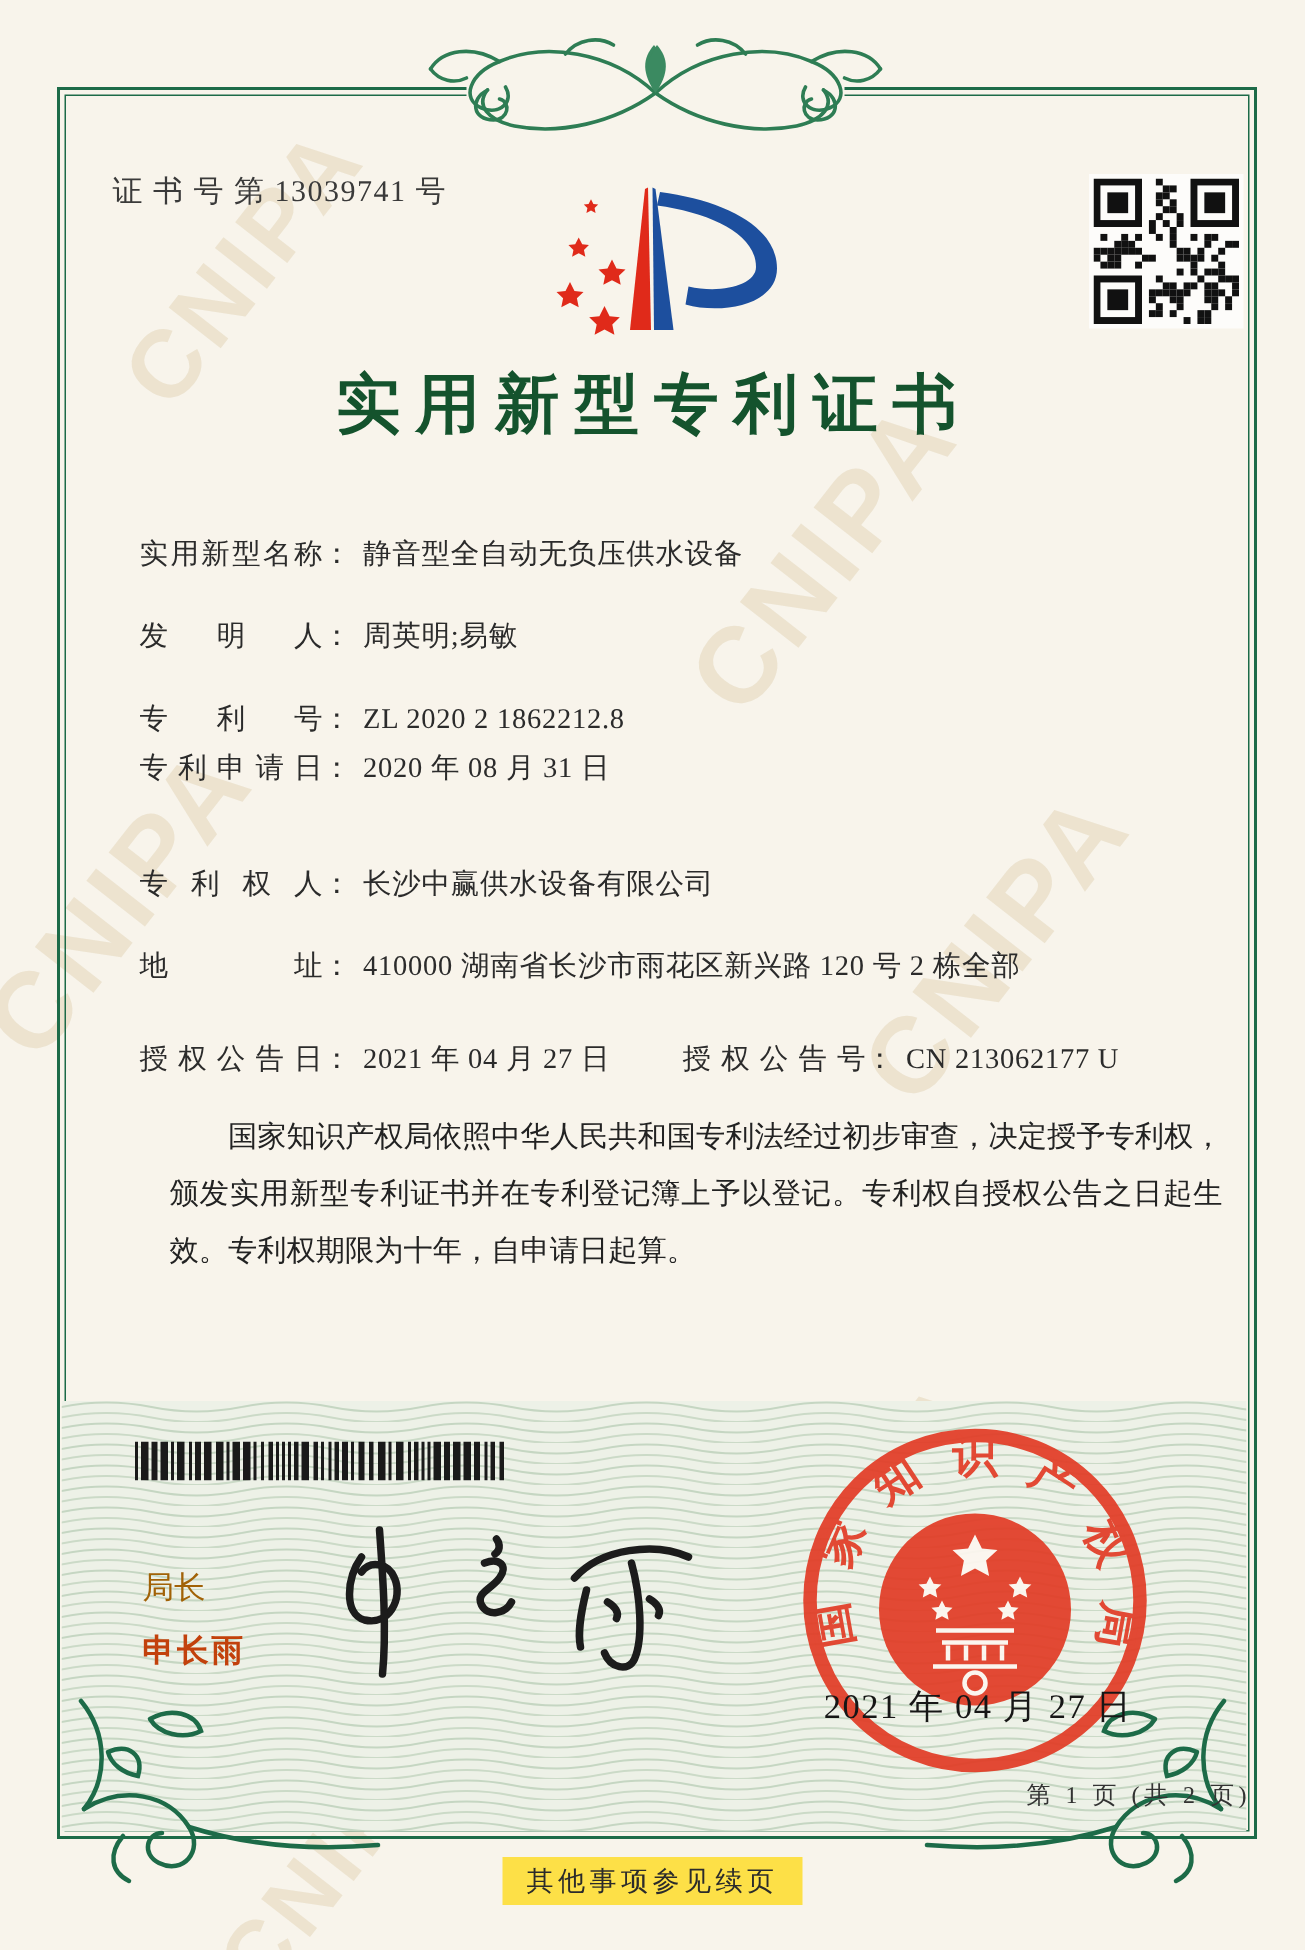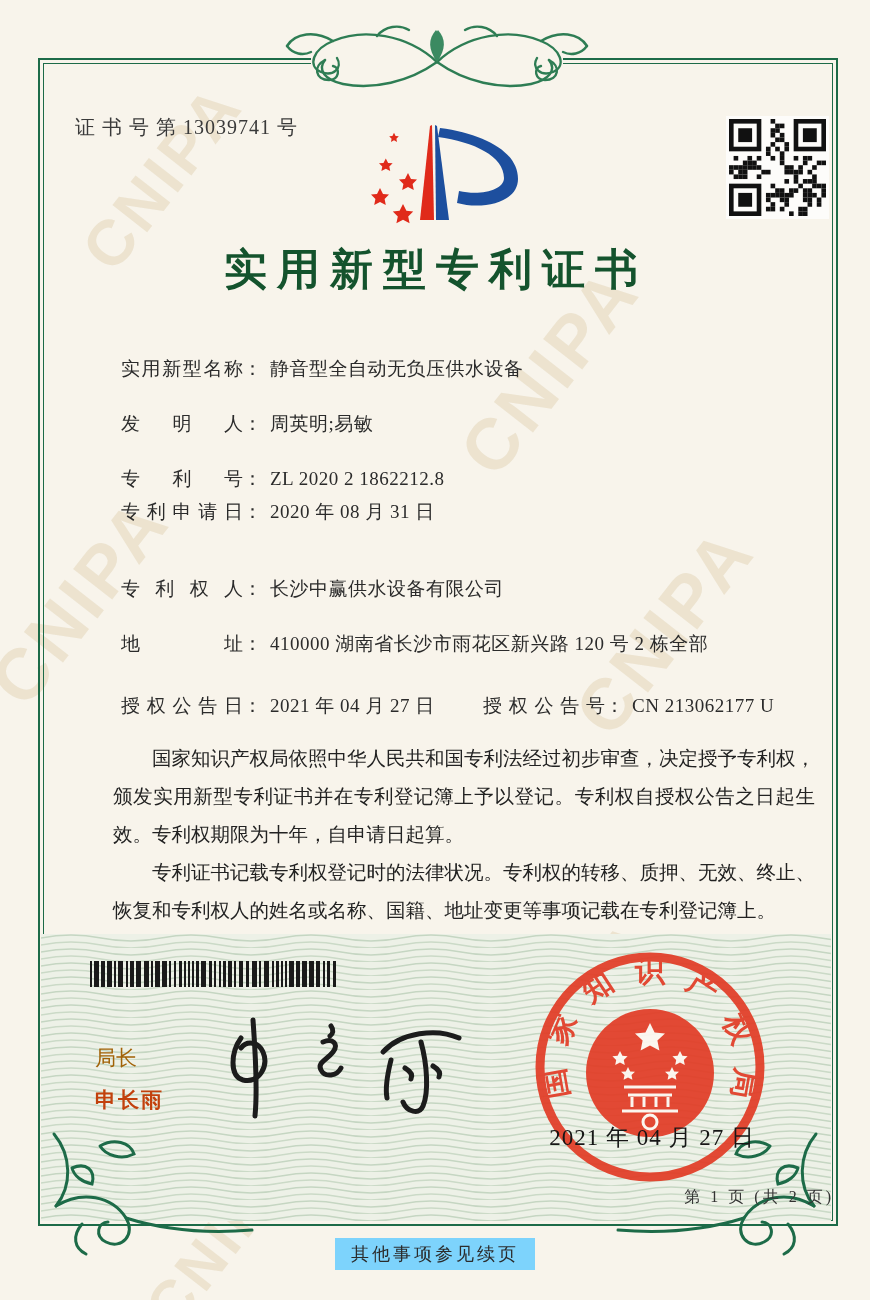--- a/index.html
+++ b/index.html
@@ -24,21 +24,21 @@
   .wm5{left:470px;top:975px;font-size:64px;}
   .wm6{left:120px;top:1205px;font-size:60px;}
   
   .cert-no{left:75px;top:114px;font-size:20px;letter-spacing:1px;color:#3a3a3a;}
   .logo{left:330px;top:90px;}
   .qr{left:726px;top:116px;width:97px;height:97px;background:#fdfcfa;padding:3px;}
   .title{left:38px;top:241px;width:796px;text-align:center;font-size:43px;
          font-weight:700;letter-spacing:10px;color:#14532d;}
   
   .row{left:93px;width:712px;font-size:19px;color:#2b2b2b;white-space:nowrap;}
-  .lbl{display:inline-block;width:122px;text-align:justify;text-align-last:justify;vertical-align:bottom;margin-left:28px;}
+  .lbl{display:inline-block;width:122px;text-align:justify;text-align-last:justify;vertical-align:bottom;}
   .colon{margin-right:8px;}
   .val{letter-spacing:.5px;text-align:center;}
   .r1{top:356px;} .r2{top:411px;} .r3{top:466px;} .r4{top:499px;}
   .r5{top:576px;} .r6{top:631px;} .r7{top:693px;}
   .grant2{position:absolute;left:362px;top:0;}
   
   .paras{left:92px;top:740px;width:702px;font-size:19.5px;line-height:38px;
          text-align:justify;color:#222;margin-left:21px;}
   .paras p{margin:0;text-indent:2em;}
   
@@ -49,21 +49,21 @@
             font-size:21px;color:#a16207;}
   .sig-name{left:95px;top:1086px;font-family:"Liberation Sans","DejaVu Sans",sans-serif;
             font-size:21px;color:#c2410c;letter-spacing:2px;font-weight:bold;}
   .signature{left:205px;top:1008px;}
   .seal{left:528px;top:945px;}
   .seal-date{left:532px;top:1122px;width:240px;text-align:center;font-size:23px;
              color:#161616;letter-spacing:1px;font-weight:500;}
   .pagenum{left:38px;top:1187px;width:796px;text-align:right;font-size:16px;
            letter-spacing:3px;color:#333;}
   .note{left:0;top:1238px;width:870px;text-align:center;}
-  .note span{display:inline-block;background:#7dd3fc;padding:4px 16px;font-size:18px;
+  .note span{display:inline-block;background:#fde047;padding:4px 16px;font-size:18px;
              letter-spacing:3px;color:#2b2b2b;}
   .ornament-top{left:277px;top:16px;}
   .orn-bl{left:42px;top:1128px;}
   .orn-br{right:42px;top:1128px;transform:scaleX(-1);}
 </style>
 </head>
 <body>
 
 <div class="wm wm1">CNIPA</div>
 <div class="wm wm2">CNIPA</div>
@@ -275,21 +275,20 @@
 </div>
 <div class="abs row r7">
   <span class="lbl">授权公告日</span><span class="colon">：</span><span class="val">2021 年 04 月 27 日</span>
   <span class="grant2">
     <span class="lbl">授权公告号</span><span class="colon">：</span><span class="val">CN 213062177 U</span>
   </span>
 </div>
 
 <div class="abs paras">
   <p>国家知识产权局依照中华人民共和国专利法经过初步审查，决定授予专利权，颁发实用新型专利证书并在专利登记簿上予以登记。专利权自授权公告之日起生效。专利权期限为十年，自申请日起算。</p>
-  <p>专利证书记载专利权登记时的法律状况。专利权的转移、质押、无效、终止、恢复和专利权人的姓名或名称、国籍、地址变更等事项记载在专利登记簿上。</p>
 </div>
 
 <svg class="abs barcode" id="barcode-svg" width="252" height="26">
     <rect x="0" y="0" width="2" height="26" fill="#1a1a1a"></rect>
     <rect x="4" y="0" width="5" height="26" fill="#1a1a1a"></rect>
     <rect x="11" y="0" width="4" height="26" fill="#1a1a1a"></rect>
     <rect x="17" y="0" width="5" height="26" fill="#1a1a1a"></rect>
     <rect x="24" y="0" width="2" height="26" fill="#1a1a1a"></rect>
     <rect x="28" y="0" width="5" height="26" fill="#1a1a1a"></rect>
     <rect x="36" y="0" width="2" height="26" fill="#1a1a1a"></rect>

